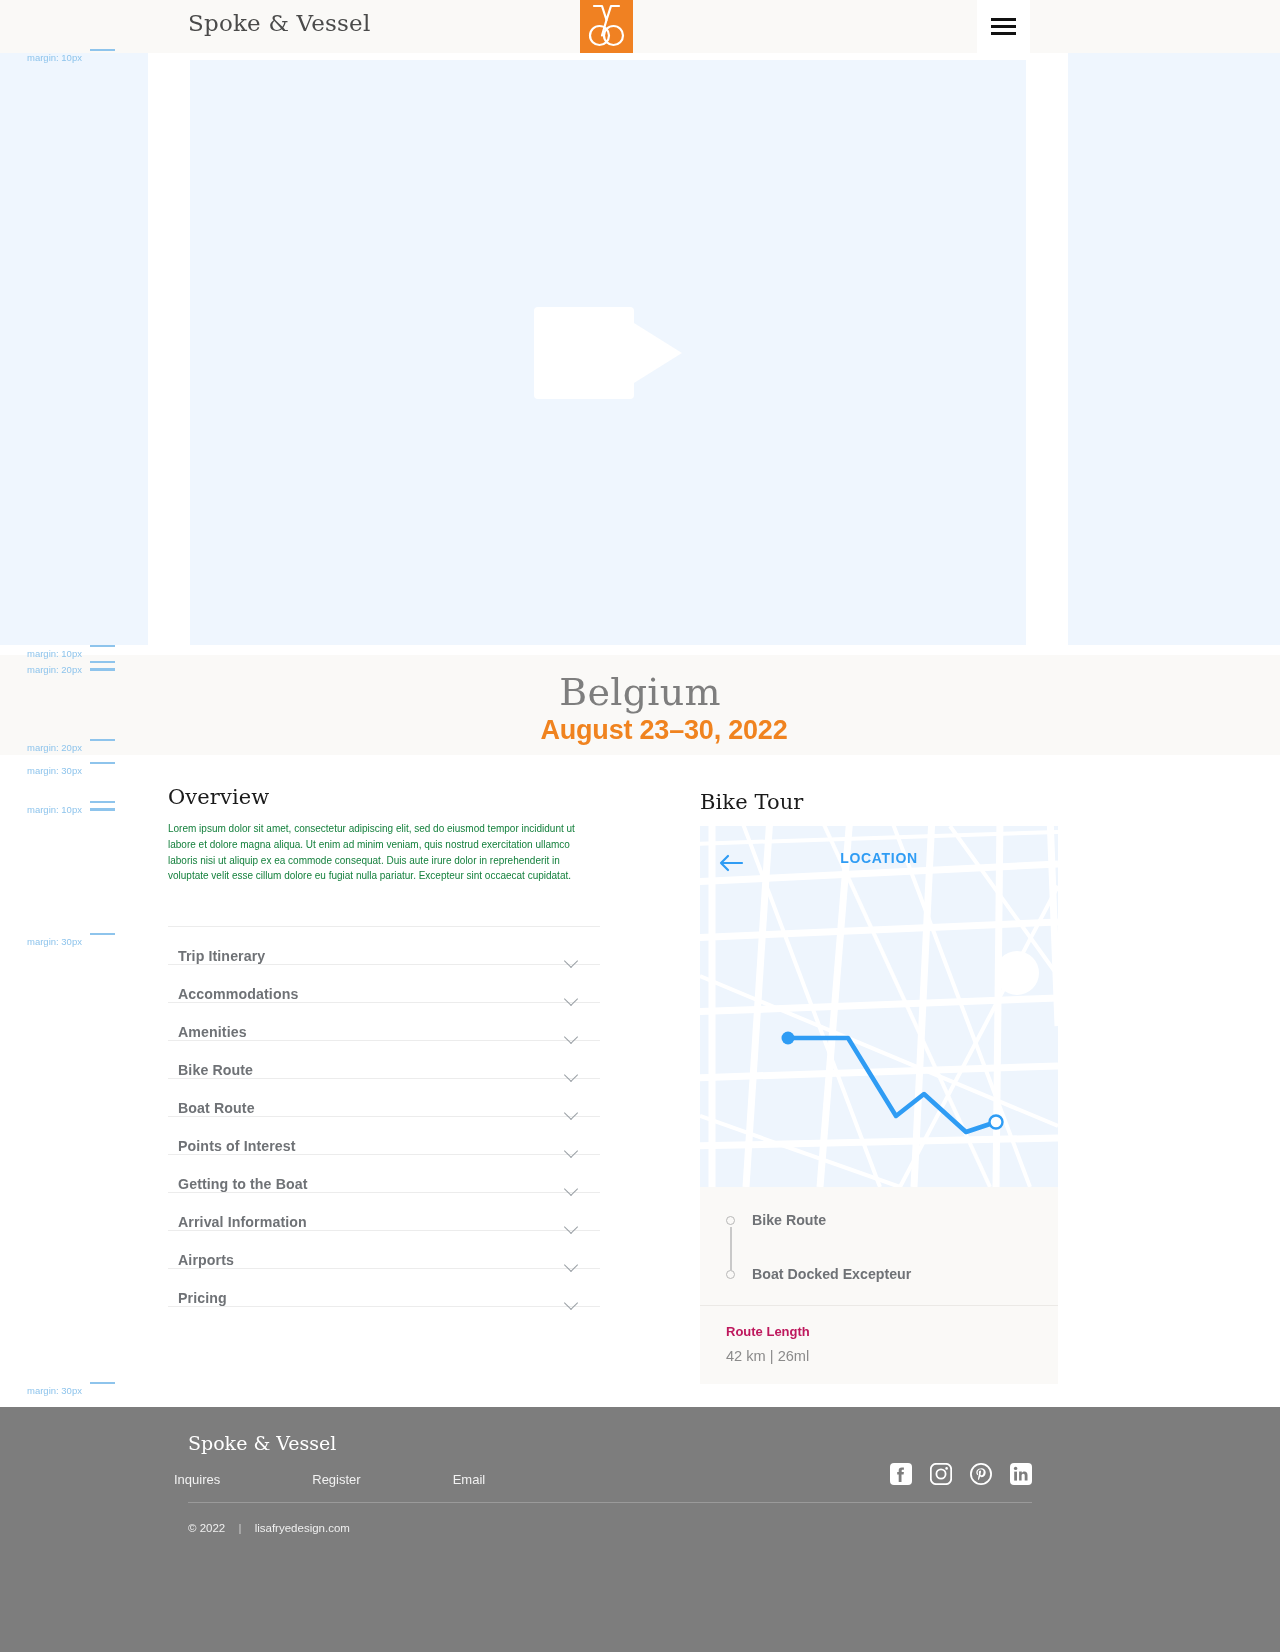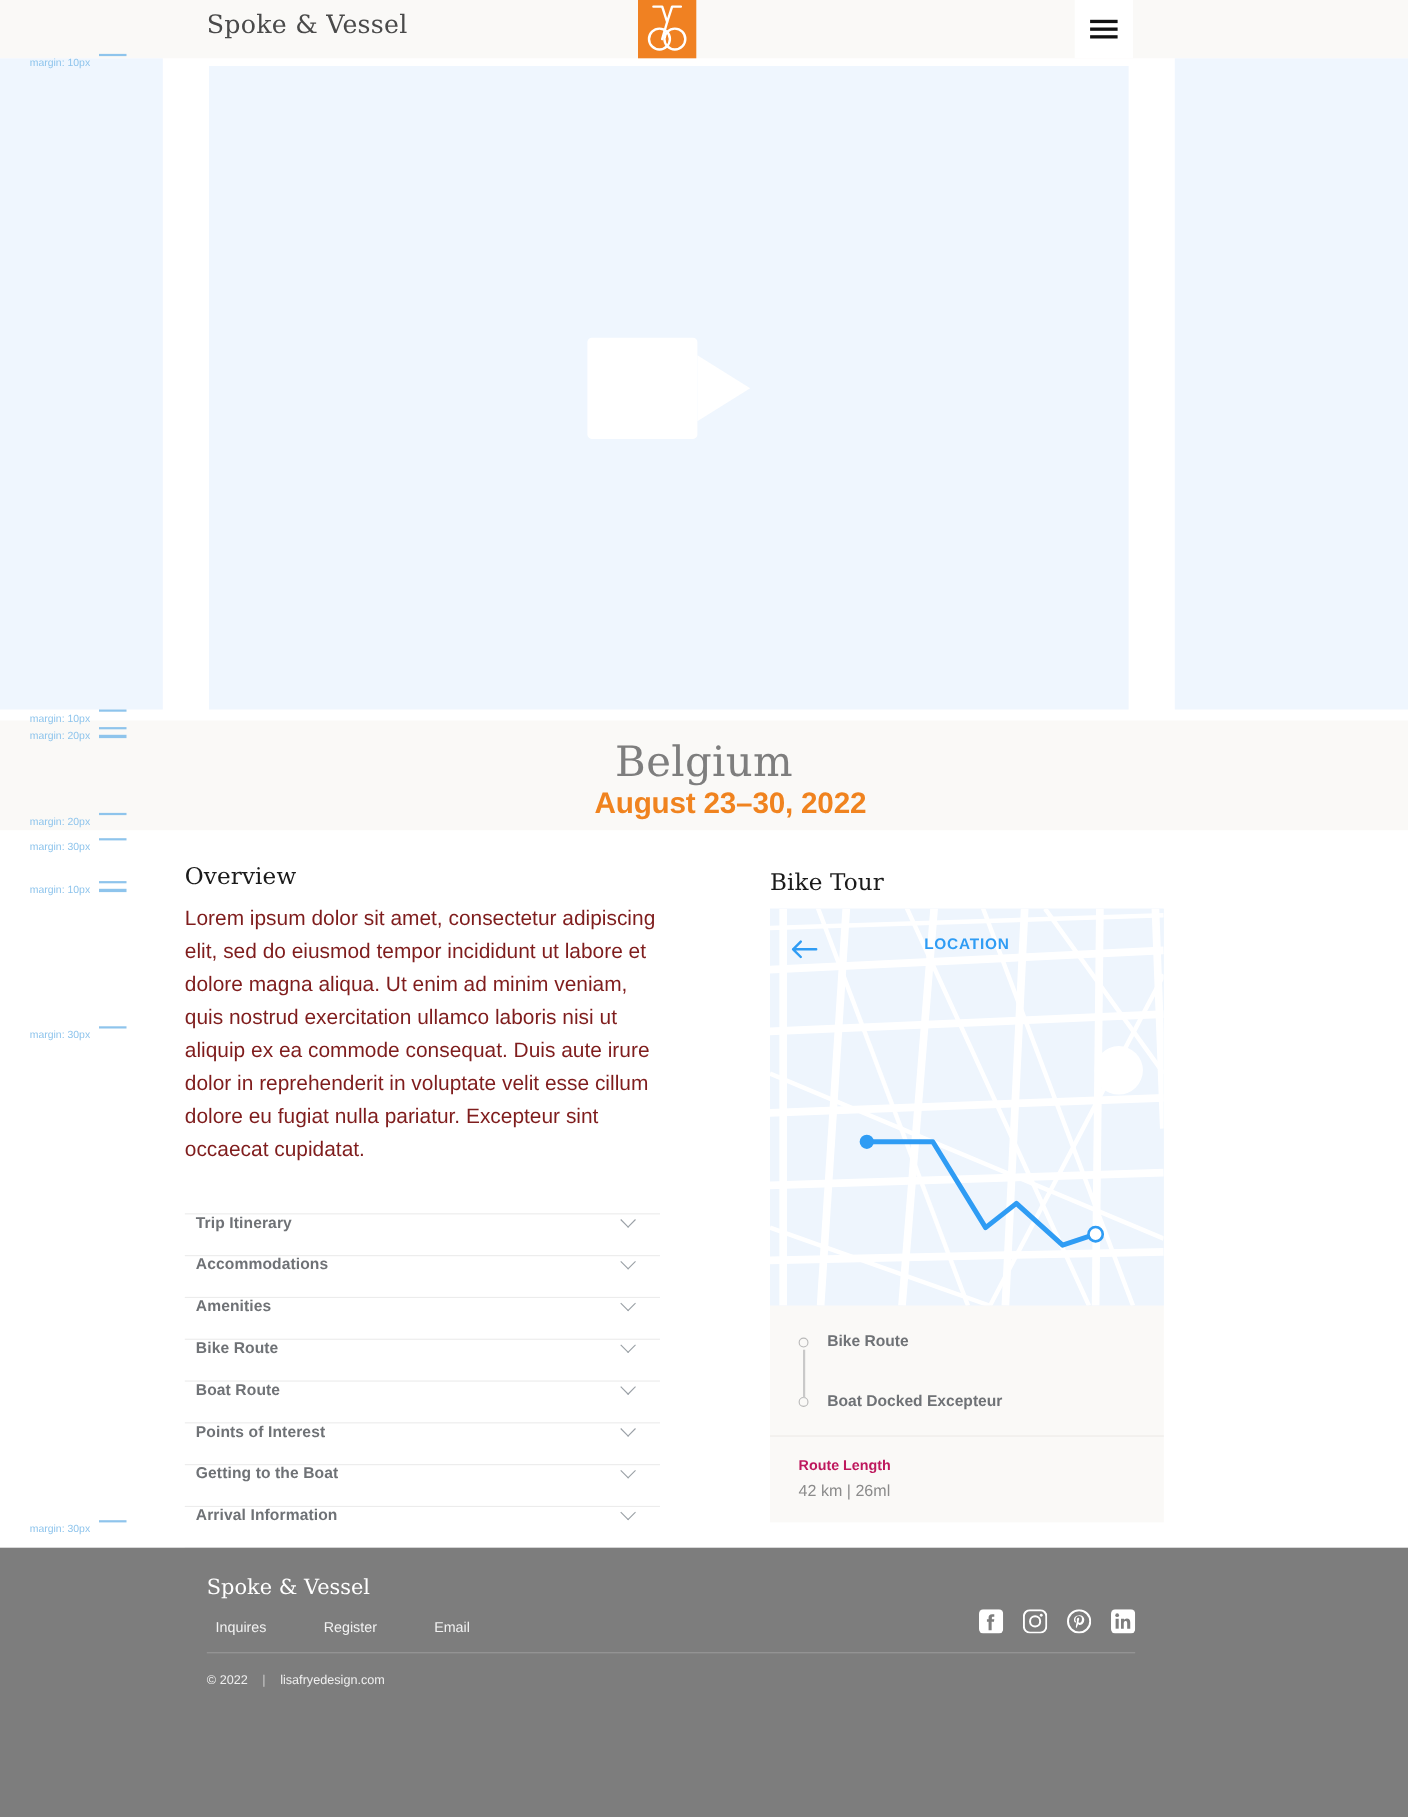--- a/index.html
+++ b/index.html
@@ -87,27 +87,27 @@
 
   .col-left { position: absolute; left: 168px; top: 30px; width: 432px; }
   .col-right { position: absolute; left: 700px; top: 35px; width: 358px; }
 
   h2.sec-title {
     font-family: "DejaVu Serif", "Liberation Serif", serif;
     font-size: 21px; color: #1a1a1a; font-weight: normal; margin-bottom: 12px;
     letter-spacing: .1px;
   }
   .overview-body {
-    font-size: 19px; color: #7f1d1d; line-height: 1.58; width: 430px;
+    font-size: 10px; color: #15803d; line-height: 1.58; width: 430px;
   }
 
   .accordion { margin-top: 42px; border-top: 1px solid #ececec; }
   .acc-item {
     height: 38px; border-bottom: 1px solid #ececec;
-    display:flex; align-items:flex-start; justify-content:space-between;
+    display:flex; align-items:flex-end; justify-content:space-between;
     padding: 0 22px 0 10px; cursor: pointer; gap: 35px;
   }
   .acc-label { font-size: 14.2px; color: #6f7276; font-weight: bold; letter-spacing: .1px;}
   .chev { width: 13px; height: 8px; position: relative; }
   .chev::before {
     content:""; position:absolute; left:1px; top:0px; width: 9px; height: 9px;
     border-right: 1.6px solid #9aa0a6; border-bottom: 1.6px solid #9aa0a6;
     transform: rotate(45deg);
   }
 
@@ -147,21 +147,21 @@
   
   .footer {
     position: absolute; left: 0; top: 1407px; width: 1280px; height: 245px;
     background: #7d7d7d;
   }
   .footer-brand {
     position: absolute; left: 188px; top: 25px;
     font-family: "DejaVu Serif", "Liberation Serif", serif;
     font-size: 19px; color: #ffffff;
   }
-  .footer-links { position: absolute; left: 196px; top: 65px; display:flex; }
+  .footer-links { position: absolute; left: 174px; top: 65px; display:flex;gap:40px; }
   .footer-links a {
     font-size: 13px; color: #f2f2f2; text-decoration: none; margin-right: 52px;
   }
   .footer-rule {
     position: absolute; left: 188px; top: 95px; width: 844px; height: 1px; background: #9a9a9a;
   }
   .footer-copy {
     position: absolute; left: 188px; top: 115px; font-size: 11.5px; color: #efefef;
   }
   .footer-copy .sep { margin: 0 10px; color:#cccccc; }

